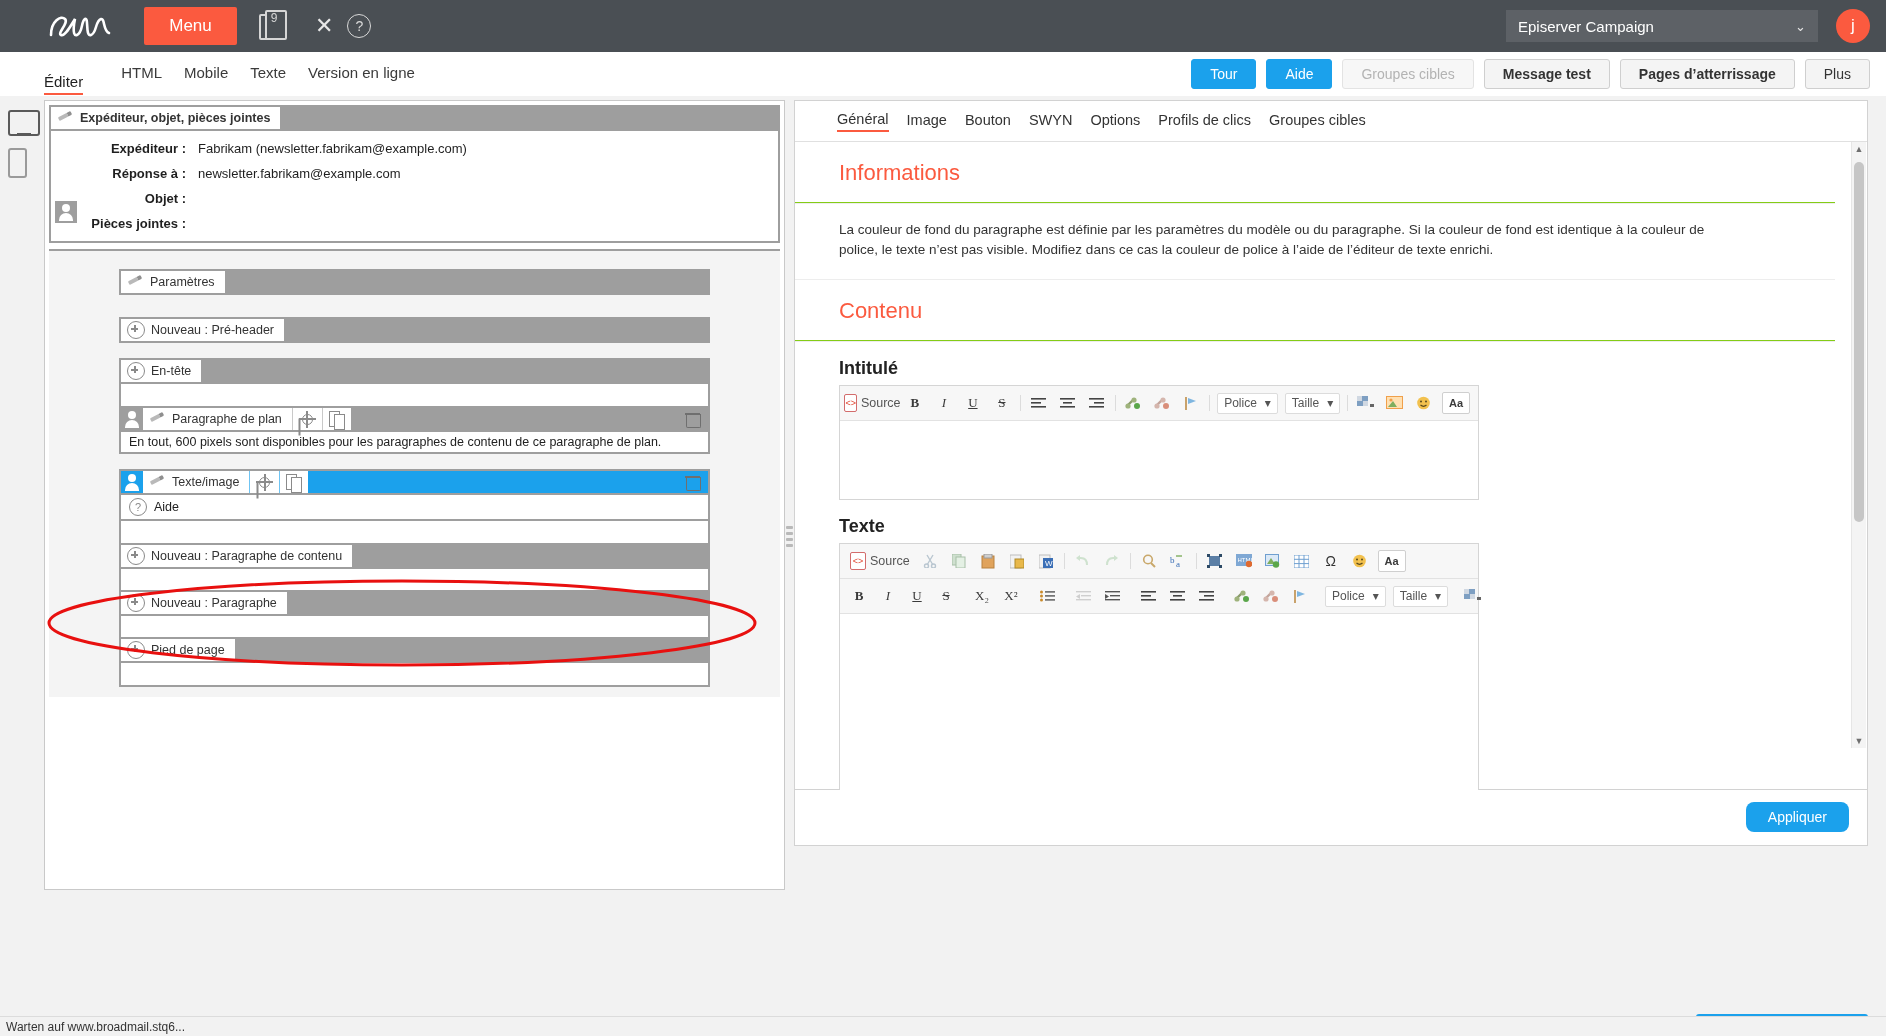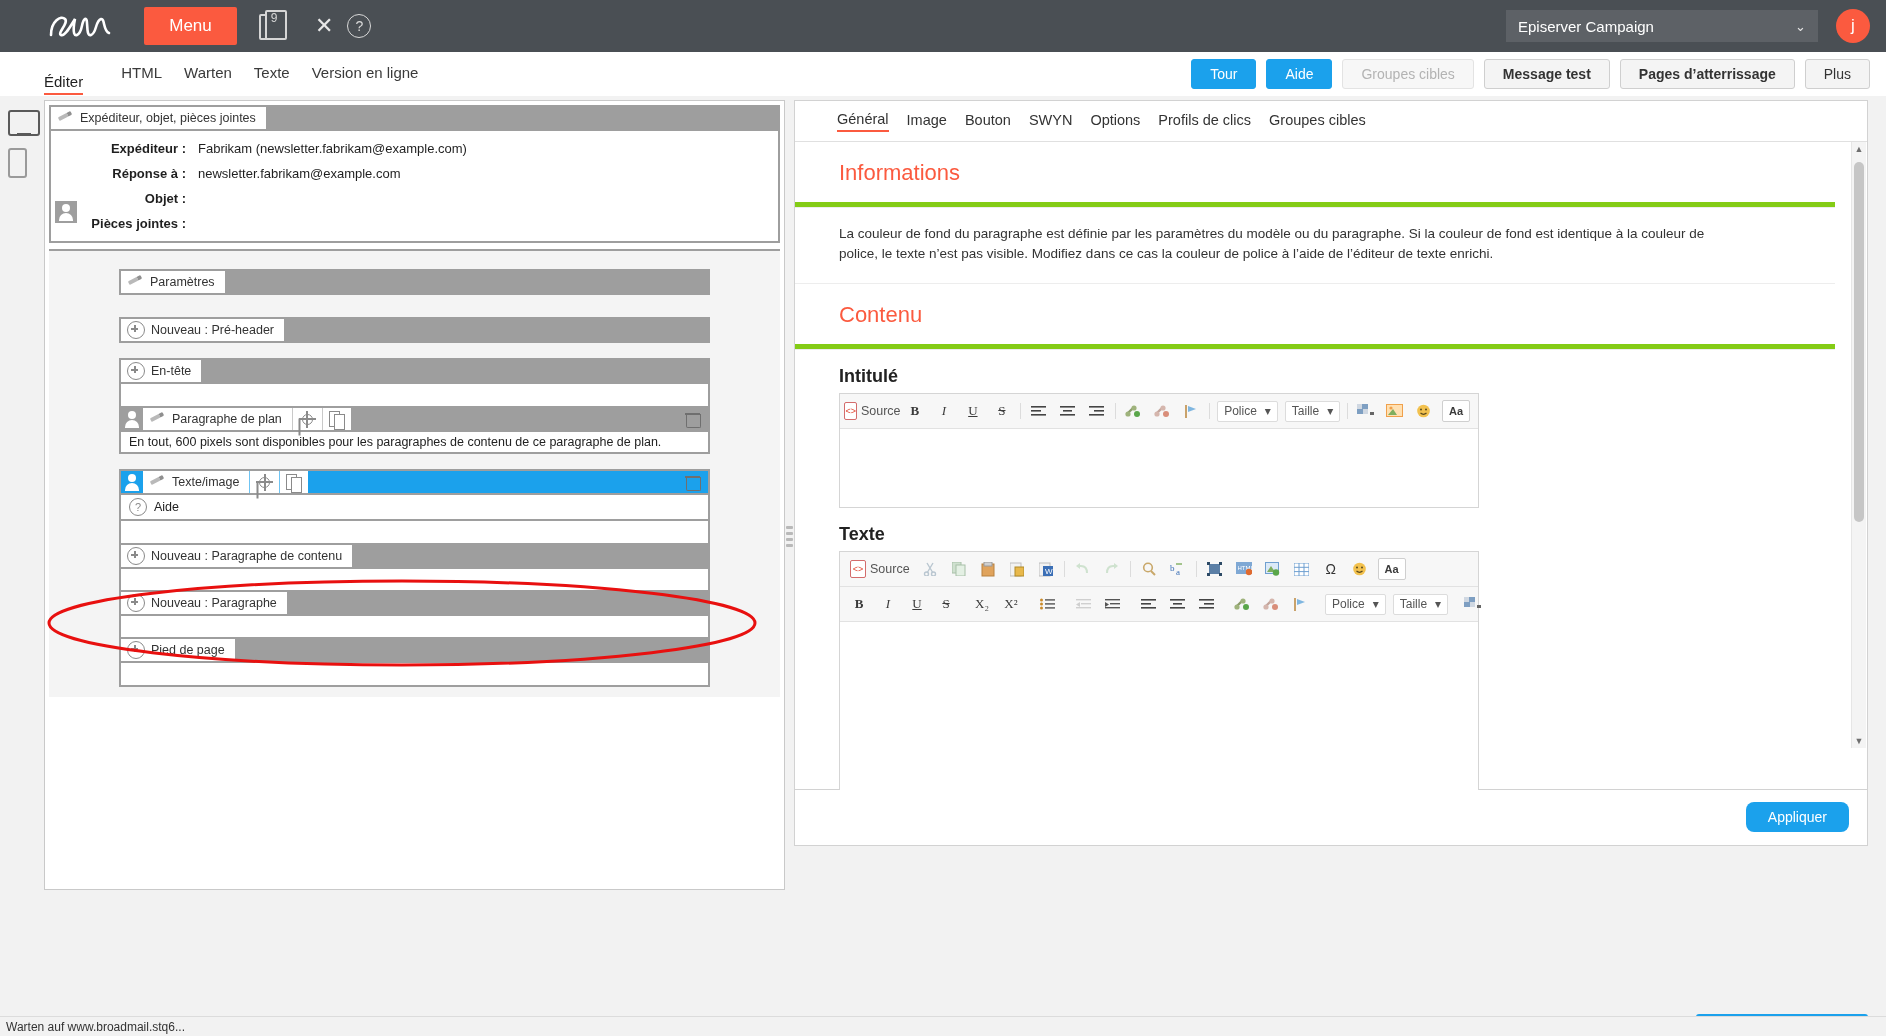--- a/index.html
+++ b/index.html
@@ -164,21 +164,21 @@
     height:40px;border-bottom:1px solid #e0e0e0;display:flex;align-items:center;
     padding-left:42px;gap:18px;
   }
   .rtab{font-size:14.5px;color:#333;cursor:pointer;padding-bottom:3px;}
   .rtab.active{border-bottom:2px solid #fb5a3f;}
 
   .rbody{position:relative;height:648px;overflow:hidden;}
   .rcontent{position:absolute;left:0;top:0;width:1040px;}
 
   .sect-title{
-    font-size:22px;color:#fb5a3f;padding:18px 0 16px 44px;border-bottom:5px solid #84cc16;
+    font-size:22px;color:#fb5a3f;padding:18px 0 16px 44px;border-bottom:1px solid #84cc16;
   }
   .sect-head-wrap{border-bottom:1px solid #ededed;}
   .info-text{
     font-size:13.5px;color:#333;line-height:1.45;padding:16px 90px 20px 44px;
     border-bottom:1px solid #ededed;
   }
   .fld{padding:16px 0 0 44px;}
   .fld-label{font-size:18px;font-weight:bold;color:#222;margin-bottom:6px;}
   .editor{
     width:640px;border:1px solid #d5d5d5;box-sizing:border-box;background:#fff;
@@ -272,21 +272,21 @@
       <div class="avatar">
         <span>j</span>
       </div>
     </div>
   </div>
 
   <div class="subbar">
     <div class="vtabs">
       <div class="vtab active first">Éditer</div>
       <div class="vtab">HTML</div>
-      <div class="vtab">Warten</div>
+      <div class="vtab">Mobile</div>
       <div class="vtab">Texte</div>
       <div class="vtab">Version en ligne</div>
     </div>
     <div class="actbtns">
       <div class="btn blue">Tour</div>
       <div class="btn blue">Aide</div>
       <div class="btn disabled">Groupes cibles</div>
       <div class="btn grey">Message test</div>
       <div class="btn grey">Pages d’atterrissage</div>
       <div class="btn plain">Plus</div>
@@ -296,21 +296,21 @@
   <div class="main">
 
     <div class="rail">
       <div class="dev desktop"></div>
       <div class="dev mobile"></div>
     </div>
 
     <div class="preview">
       <div class="pv-inner">
 
-        <div style="padding:4px 4px 0 4px;">
+        <div style="padding:4px 4px 0 4px;font-weight:bold;">
           <div class="bar-row">
             <div class="bar-label">
               <span class="ic ic-pencil"></span>
               <span>Expéditeur, objet, pièces jointes</span>
             </div>
             <div class="bar-fill"></div>
           </div>
         </div>
 
         <div style="position:relative;border:2px solid #9e9e9e;border-top:none;margin:0 4px;background:#fff;padding:6px 0 8px 0;">

